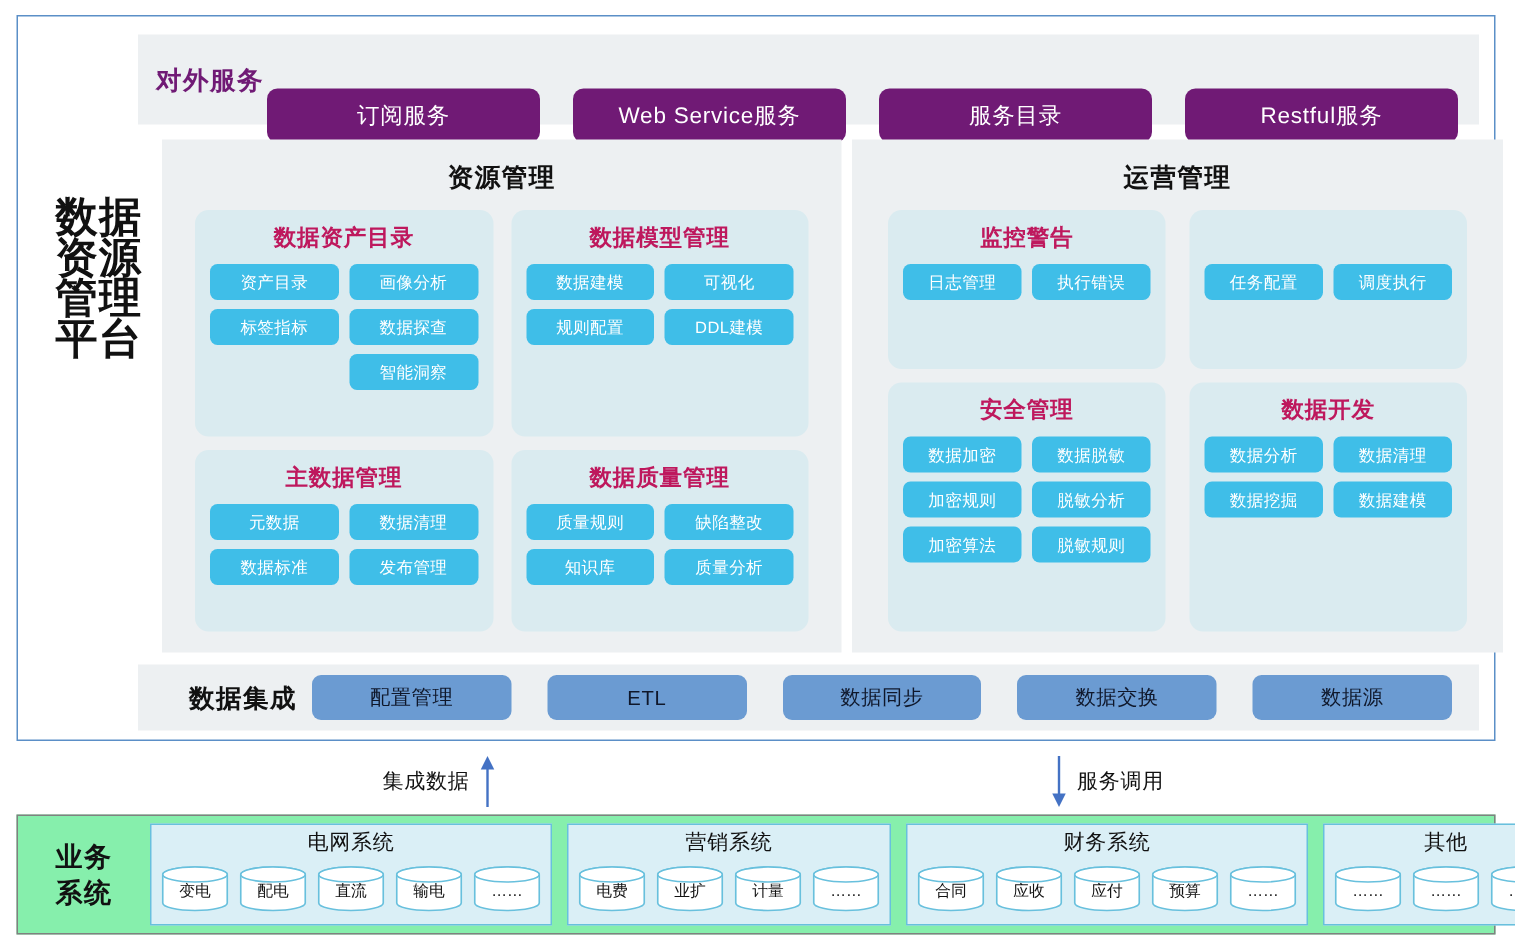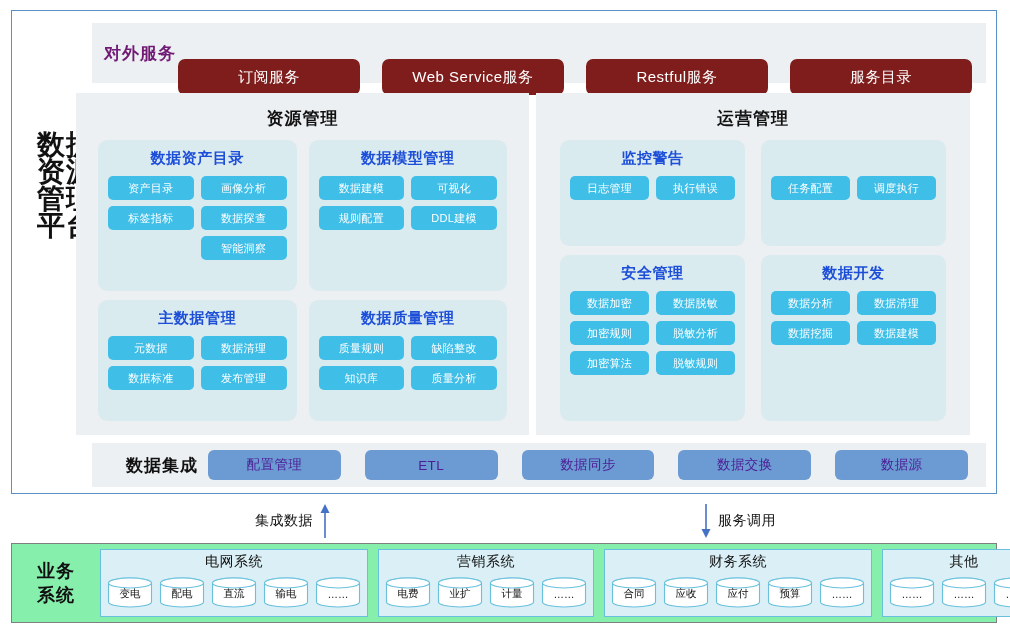--- a/index.html
+++ b/index.html
@@ -34,28 +34,28 @@
     position:absolute;left:80px;top:12px;width:894px;height:60px;
     display:flex;align-items:center;
   }
   .ext-label{
     width:86px;flex:0 0 86px;text-align:left;padding-left:12px;
     font-size:17px;font-weight:bold;letter-spacing:1px;color:#701a75;
     box-sizing:border-box;
   }
   .ext-btns{flex:1;display:flex;align-items:center;gap:22px;padding-right:14px;}
   .btn-service{
-    flex:1;height:36px;border-radius:7px;background:#7f1d1d;
+    flex:1;height:36px;border-radius:7px;background:#701a75;
     display:flex;align-items:center;justify-content:center;
     color:#ffffff;font-size:15px;letter-spacing:.5px;margin-top:48px;
   }
 
   
   .mgmt-wrap{
-    position:absolute;left:64px;top:82px;width:894px;height:342px;
+    position:absolute;left:96px;top:82px;width:894px;height:342px;
     display:flex;gap:7px;
   }
   .mgmt-panel{
     background:#EDF0F2;box-sizing:border-box;
     padding:8px 10px 10px 10px;display:flex;flex-direction:column;
   }
   .mgmt-panel.resource{flex:0 0 453px;}
   .mgmt-panel.ops{flex:1;}
   .mgmt-heading{
     text-align:center;font-size:17px;font-weight:bold;letter-spacing:1px;
@@ -66,21 +66,21 @@
     gap:9px 12px;padding:0 12px 4px 12px;box-sizing:border-box;
   }
   .mgmt-panel.ops .mgmt-grid{padding:0 14px 4px 14px;gap:9px 16px;}
 
   .sub-card{
     background:#DAEBF0;border-radius:9px;padding:6px 10px 10px 10px;
     box-sizing:border-box;display:flex;flex-direction:column;
   }
   .sub-card-title{
     text-align:center;font-size:15px;font-weight:bold;letter-spacing:.6px;
-    color:#1d4ed8;margin:3px 0 8px 0;min-height:19px;
+    color:#be185d;margin:3px 0 8px 0;min-height:19px;
   }
   .sub-card-title.blank{visibility:hidden;}
   .chips{
     display:grid;grid-template-columns:1fr 1fr;gap:6px 7px;
     align-content:start;
   }
   .chip{
     height:24px;border-radius:5px;background:#3FBEE8;
     display:flex;align-items:center;justify-content:center;
     color:#ffffff;font-size:11px;letter-spacing:.3px;white-space:nowrap;
@@ -93,21 +93,21 @@
     background:#EDF0F2;display:flex;align-items:center;box-sizing:border-box;padding-left:20px;
   }
   .integ-label{
     flex:0 0 96px;padding-left:14px;font-size:17px;font-weight:bold;
     letter-spacing:1px;color:#111;box-sizing:border-box;
   }
   .integ-btns{flex:1;display:flex;align-items:center;gap:24px;padding-right:18px;}
   .btn-integ{
     flex:1;height:30px;border-radius:6px;background:#6B9BD2;
     display:flex;align-items:center;justify-content:center;
-    color:#4c1d95;font-size:13.5px;letter-spacing:.4px;
+    color:#0f172a;font-size:13.5px;letter-spacing:.4px;
   }
 
   
   .arrow-band{position:absolute;left:0;top:496px;width:1010px;height:46px;}
   .arrow-group{position:absolute;display:flex;align-items:center;gap:6px;}
   .arrow-group.left{left:255px;top:8px;}
   .arrow-group.right{left:700px;top:8px;}
   .arrow-label{font-size:14px;color:#111;letter-spacing:.5px;}
   .arrow-svg{display:block;}
 
@@ -159,22 +159,22 @@
       <span>资源</span>
       <span>管理</span>
       <span>平台</span>
     </div>
 
     <div class="ext-row gray-strip">
       <div class="ext-label">对外服务</div>
       <div class="ext-btns">
         <div class="btn-service">订阅服务</div>
         <div class="btn-service">Web Service服务</div>
+        <div class="btn-service">服务目录</div>
         <div class="btn-service">Restful服务</div>
-        <div class="btn-service">服务目录</div>
       </div>
     </div>
 
     <div class="mgmt-wrap">
 
       <div class="mgmt-panel resource">
         <div class="mgmt-heading">资源管理</div>
         <div class="mgmt-grid">
 
           <div class="sub-card">

